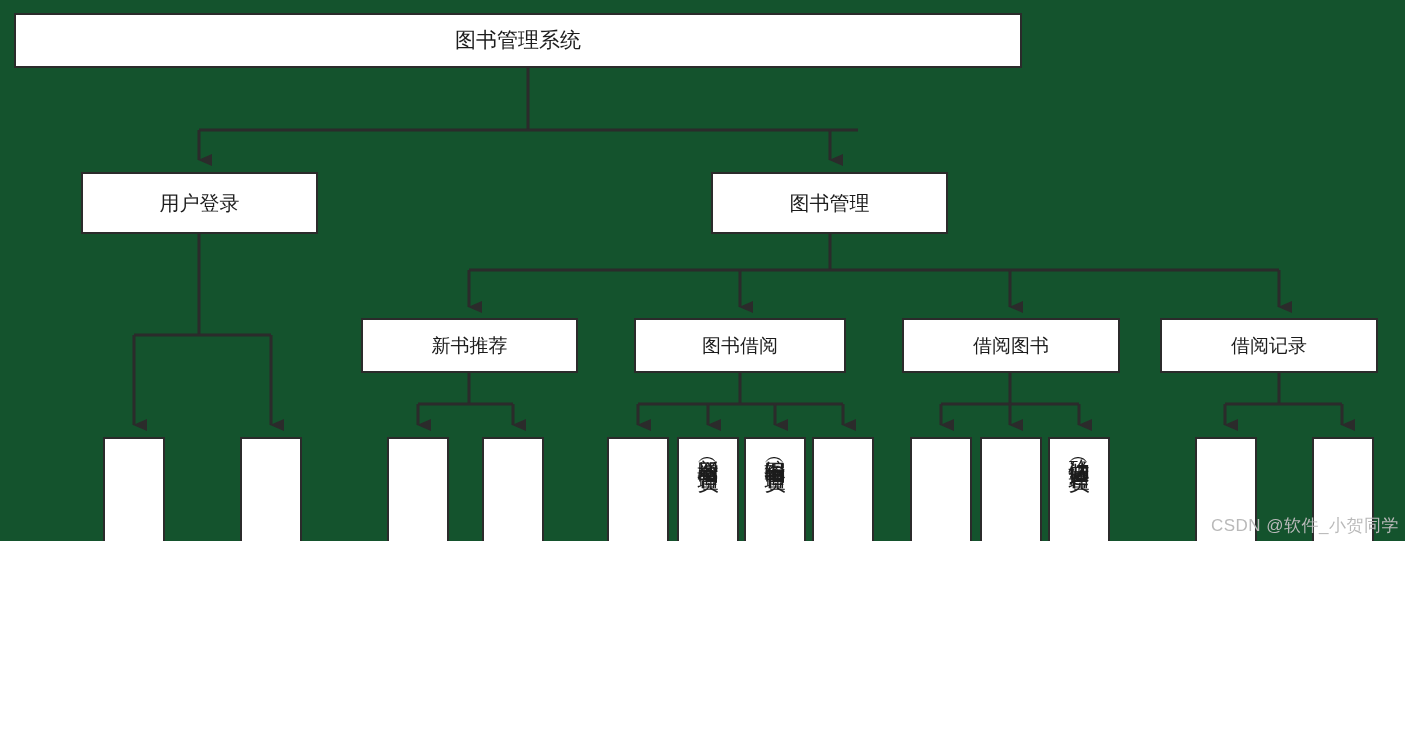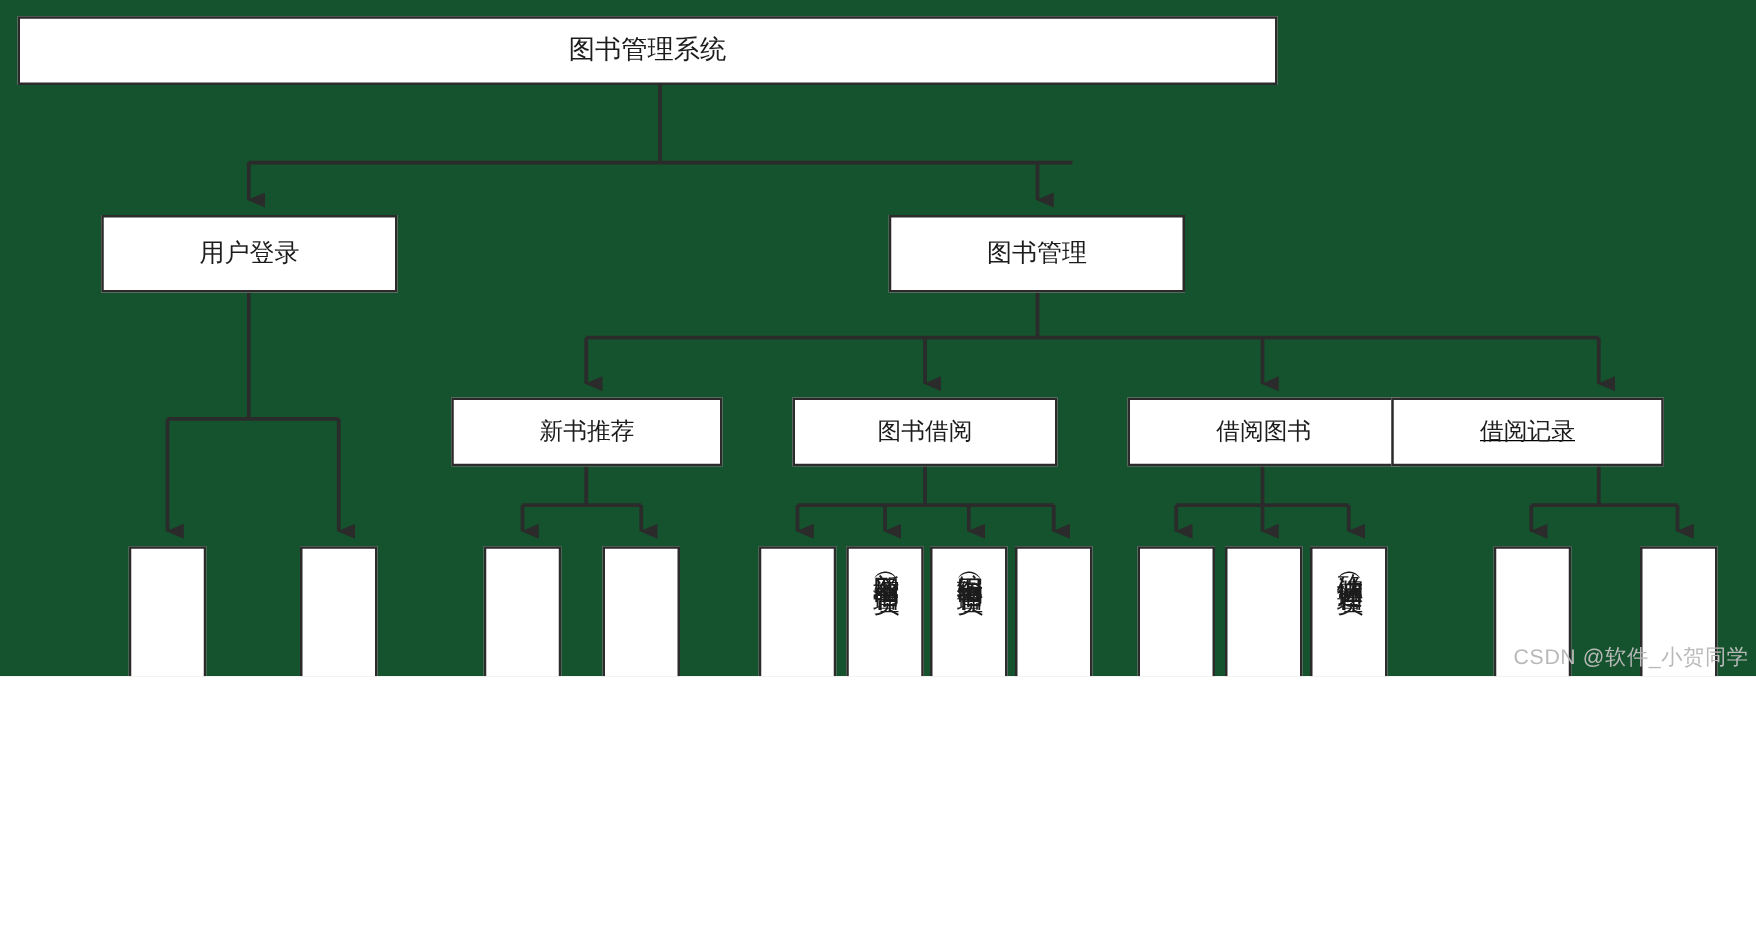--- a/index.html
+++ b/index.html
@@ -141,21 +141,21 @@
 
   <div class="node lvl2" style="left:711px; top:172px; width:237px; height:62px;">
     <span class="lbl">图书管理</span>
   </div>
   <div class="node lvl3" style="left:634px; top:318px; width:212px; height:55px;">
     <span class="lbl">图书借阅</span>
   </div>
   <div class="node lvl3" style="left:902px; top:318px; width:218px; height:55px;">
     <span class="lbl">借阅图书</span>
   </div>
-  <div class="node lvl3" style="left:1113px; top:318px; width:218px; height:55px;text-decoration:underline;">
+  <div class="node lvl3" style="left:1160px; top:318px; width:218px; height:55px;">
     <span class="lbl">借阅记录</span>
   </div>
 
   <div class="node leaf centered" style="left:103px; top:437px; width:62px; height:298px;">
     <span class="lbl">用户登录</span>
   </div>
   <div class="node leaf centered" style="left:240px; top:437px; width:62px; height:298px;">
     <span class="lbl">注销登录</span>
   </div>
 

